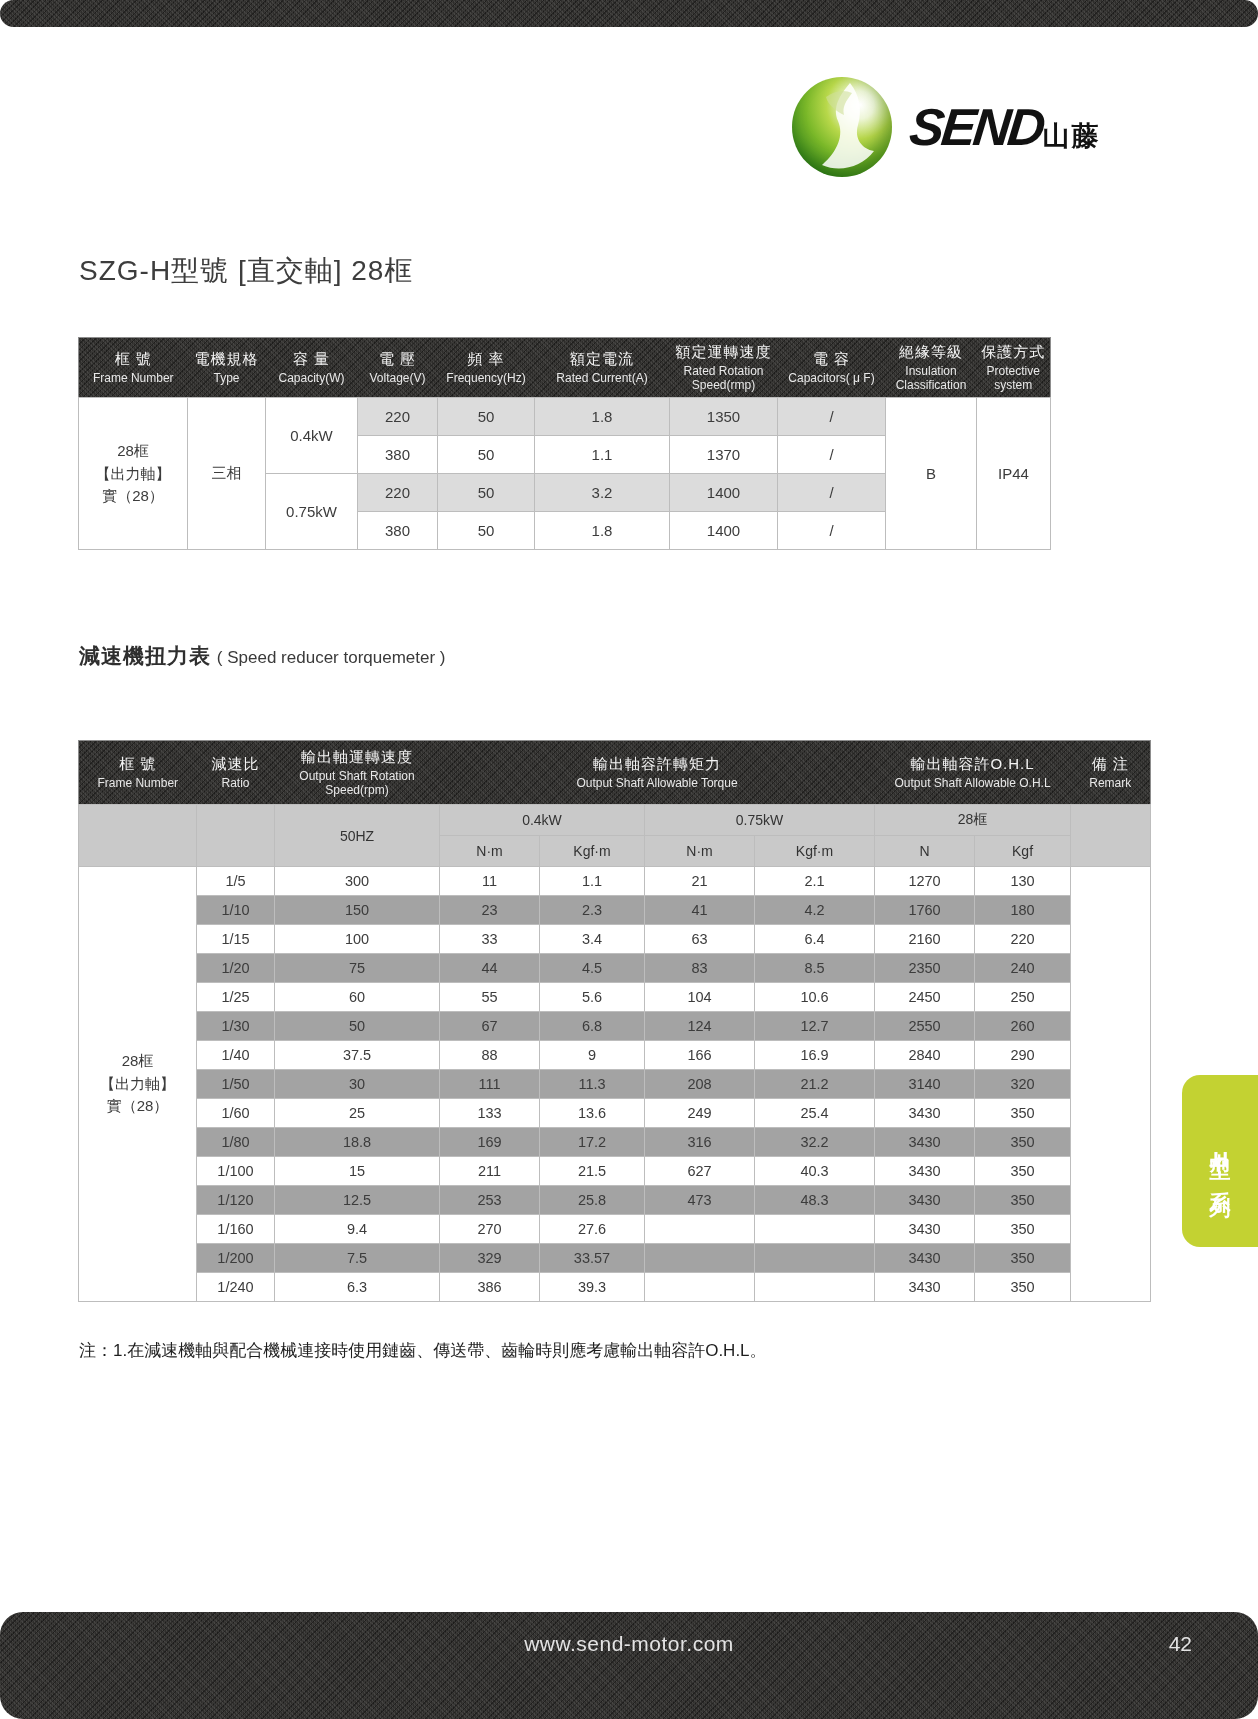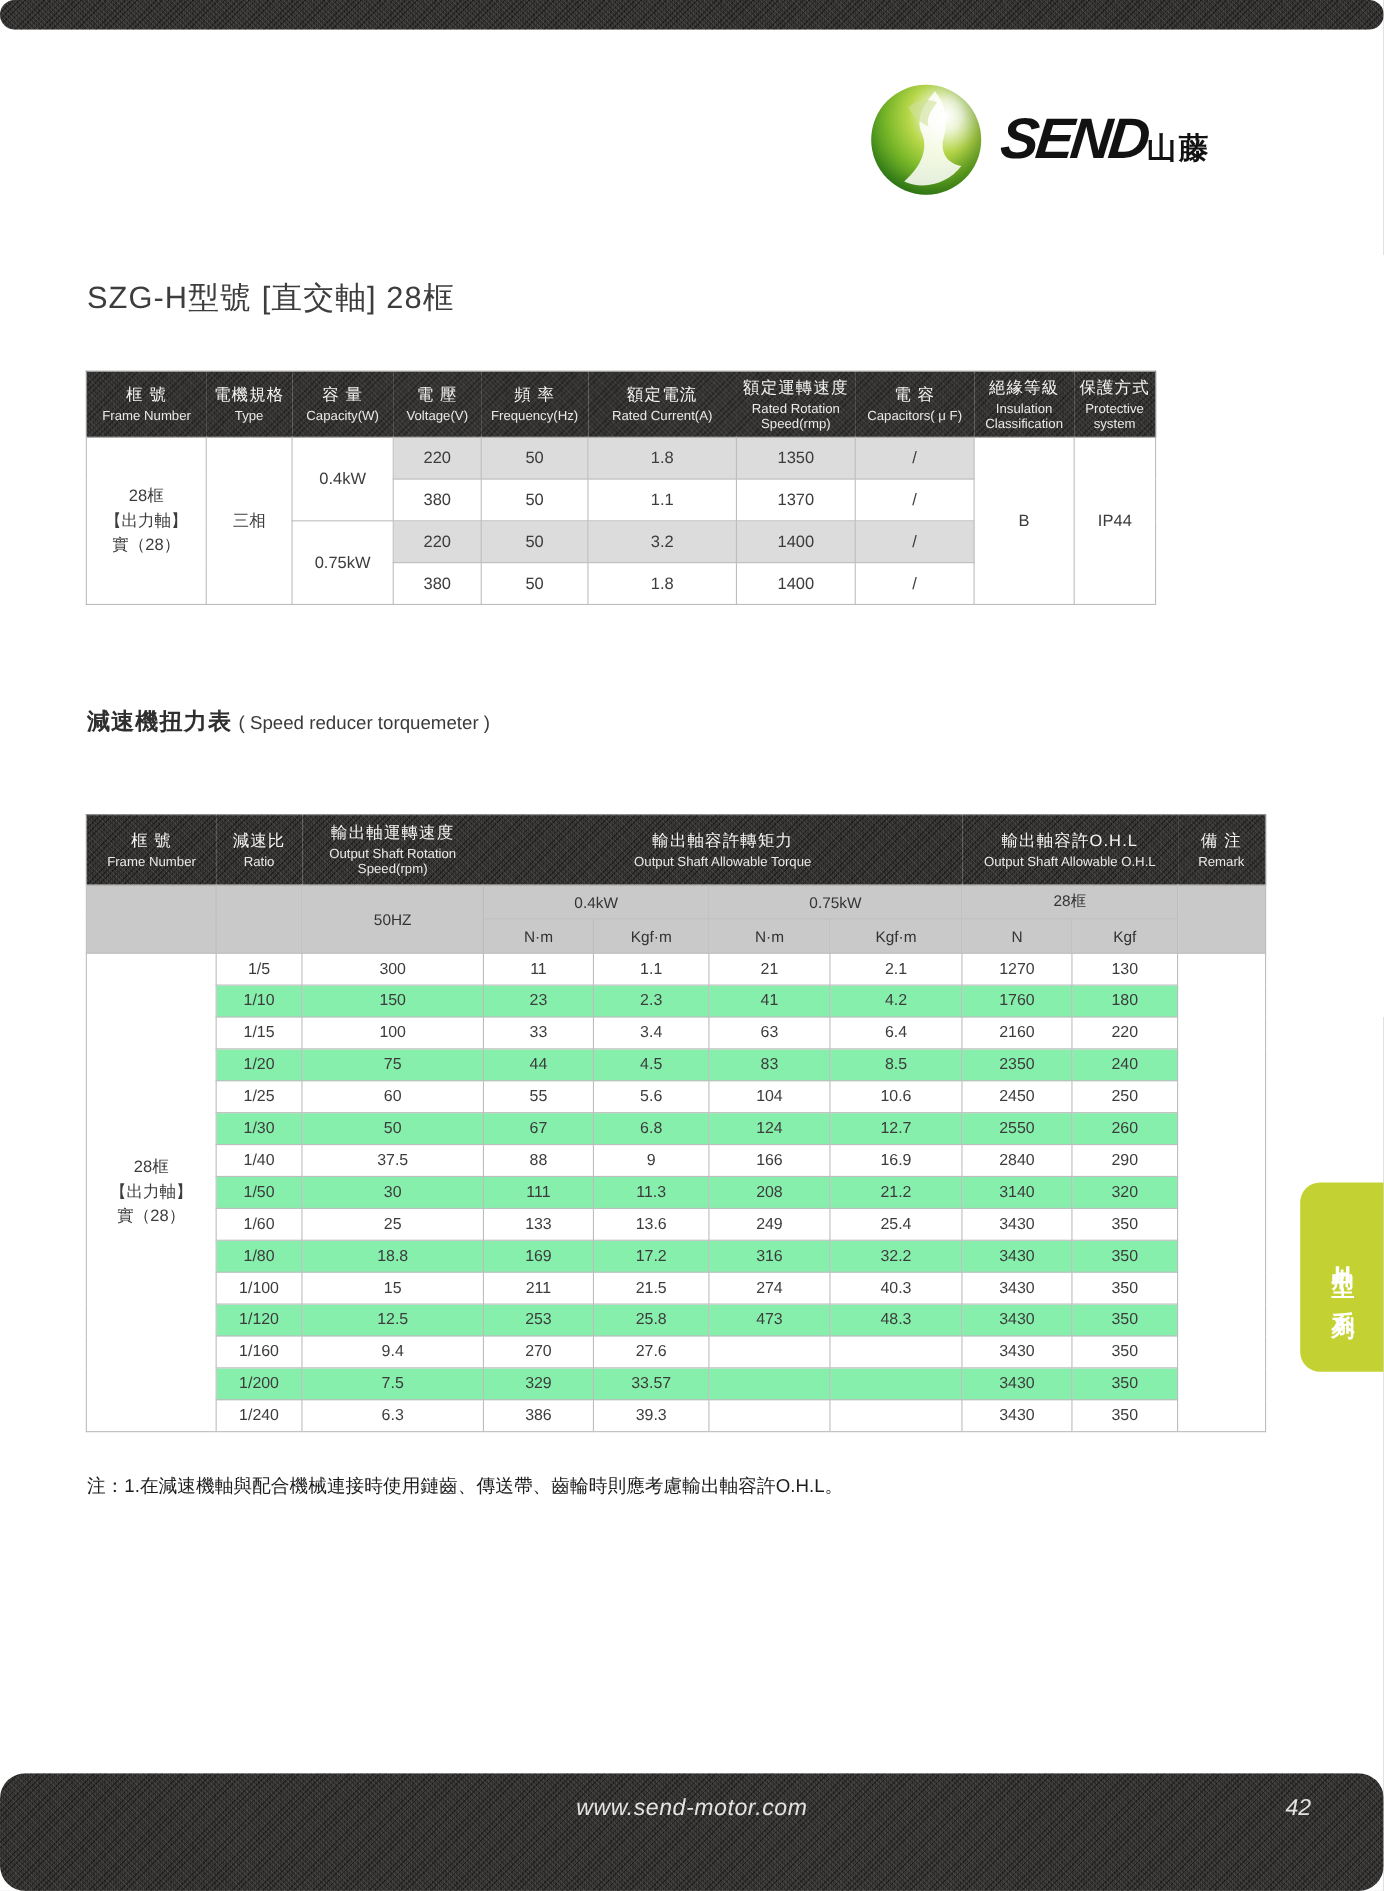--- a/index.html
+++ b/index.html
@@ -48,38 +48,38 @@
   .shade { background:#dcdcdc; }
 
   #motor-table { position:absolute; left:78px; top:337px; width:972px; }
   #motor-table thead th { height:56px; }
   #motor-table td { height:38px; }
 
   #reducer-table { position:absolute; left:78px; top:740px; width:1072px; }
   #reducer-table thead th { height:64px; }
   #reducer-table td { height:29px; font-size:14.5px; }
   #reducer-table .subhead td { background:#c9c9c9; height:31px; font-size:14px; color:#333; }
-  .shade-row td { background:#86efac; }
+  .shade-row td { background:#a3a3a3; }
   td.frame-cell, td.remark-cell { background:#ffffff !important; }
   td.frame-cell div { line-height:1.5; font-size:15px; }
 
   
   .notes { position:absolute; left:79px; top:1337px; font-size:17px; color:#1e1e1e; line-height:1.6; }
   .notes .row { display:flex; }
   .notes .indent { padding-left:36px; }
 
   
   .side-tab { position:absolute; left:1182px; top:1075px; width:76px; height:172px;
     background:#c3d232; border-radius:18px 0 0 18px;
     display:flex; align-items:center; justify-content:center;
     writing-mode:vertical-rl; text-orientation:upright;
     color:#ffffff; font-size:21px; font-weight:bold; letter-spacing:5px; }
 
   
-  .footer { position:absolute; left:0; top:1612px; width:1258px; height:107px;font-style:italic; }
+  .footer { position:absolute; left:0; top:1612px; width:1258px; height:107px; }
   .footer .url { position:absolute; left:0; width:1258px; top:20px; text-align:center;
     font-size:21px; color:#e3e3e3; letter-spacing:0.5px; }
   .footer .pageno { position:absolute; right:66px; top:20px; font-size:21px; color:#e3e3e3; }
 </style>
 </head>
 <body>
 
 <div id="page">
 
   <div class="top-bar texture"></div>
@@ -369,21 +369,21 @@
           <td>316</td>
           <td>32.2</td>
           <td>3430</td>
           <td>350</td>
         </tr>
         <tr>
           <td>1/100</td>
           <td>15</td>
           <td>211</td>
           <td>21.5</td>
-          <td>274</td>
+          <td>627</td>
           <td>40.3</td>
           <td>3430</td>
           <td>350</td>
         </tr>
         <tr class="shade-row">
           <td>1/120</td>
           <td>12.5</td>
           <td>253</td>
           <td>25.8</td>
           <td>473</td>

